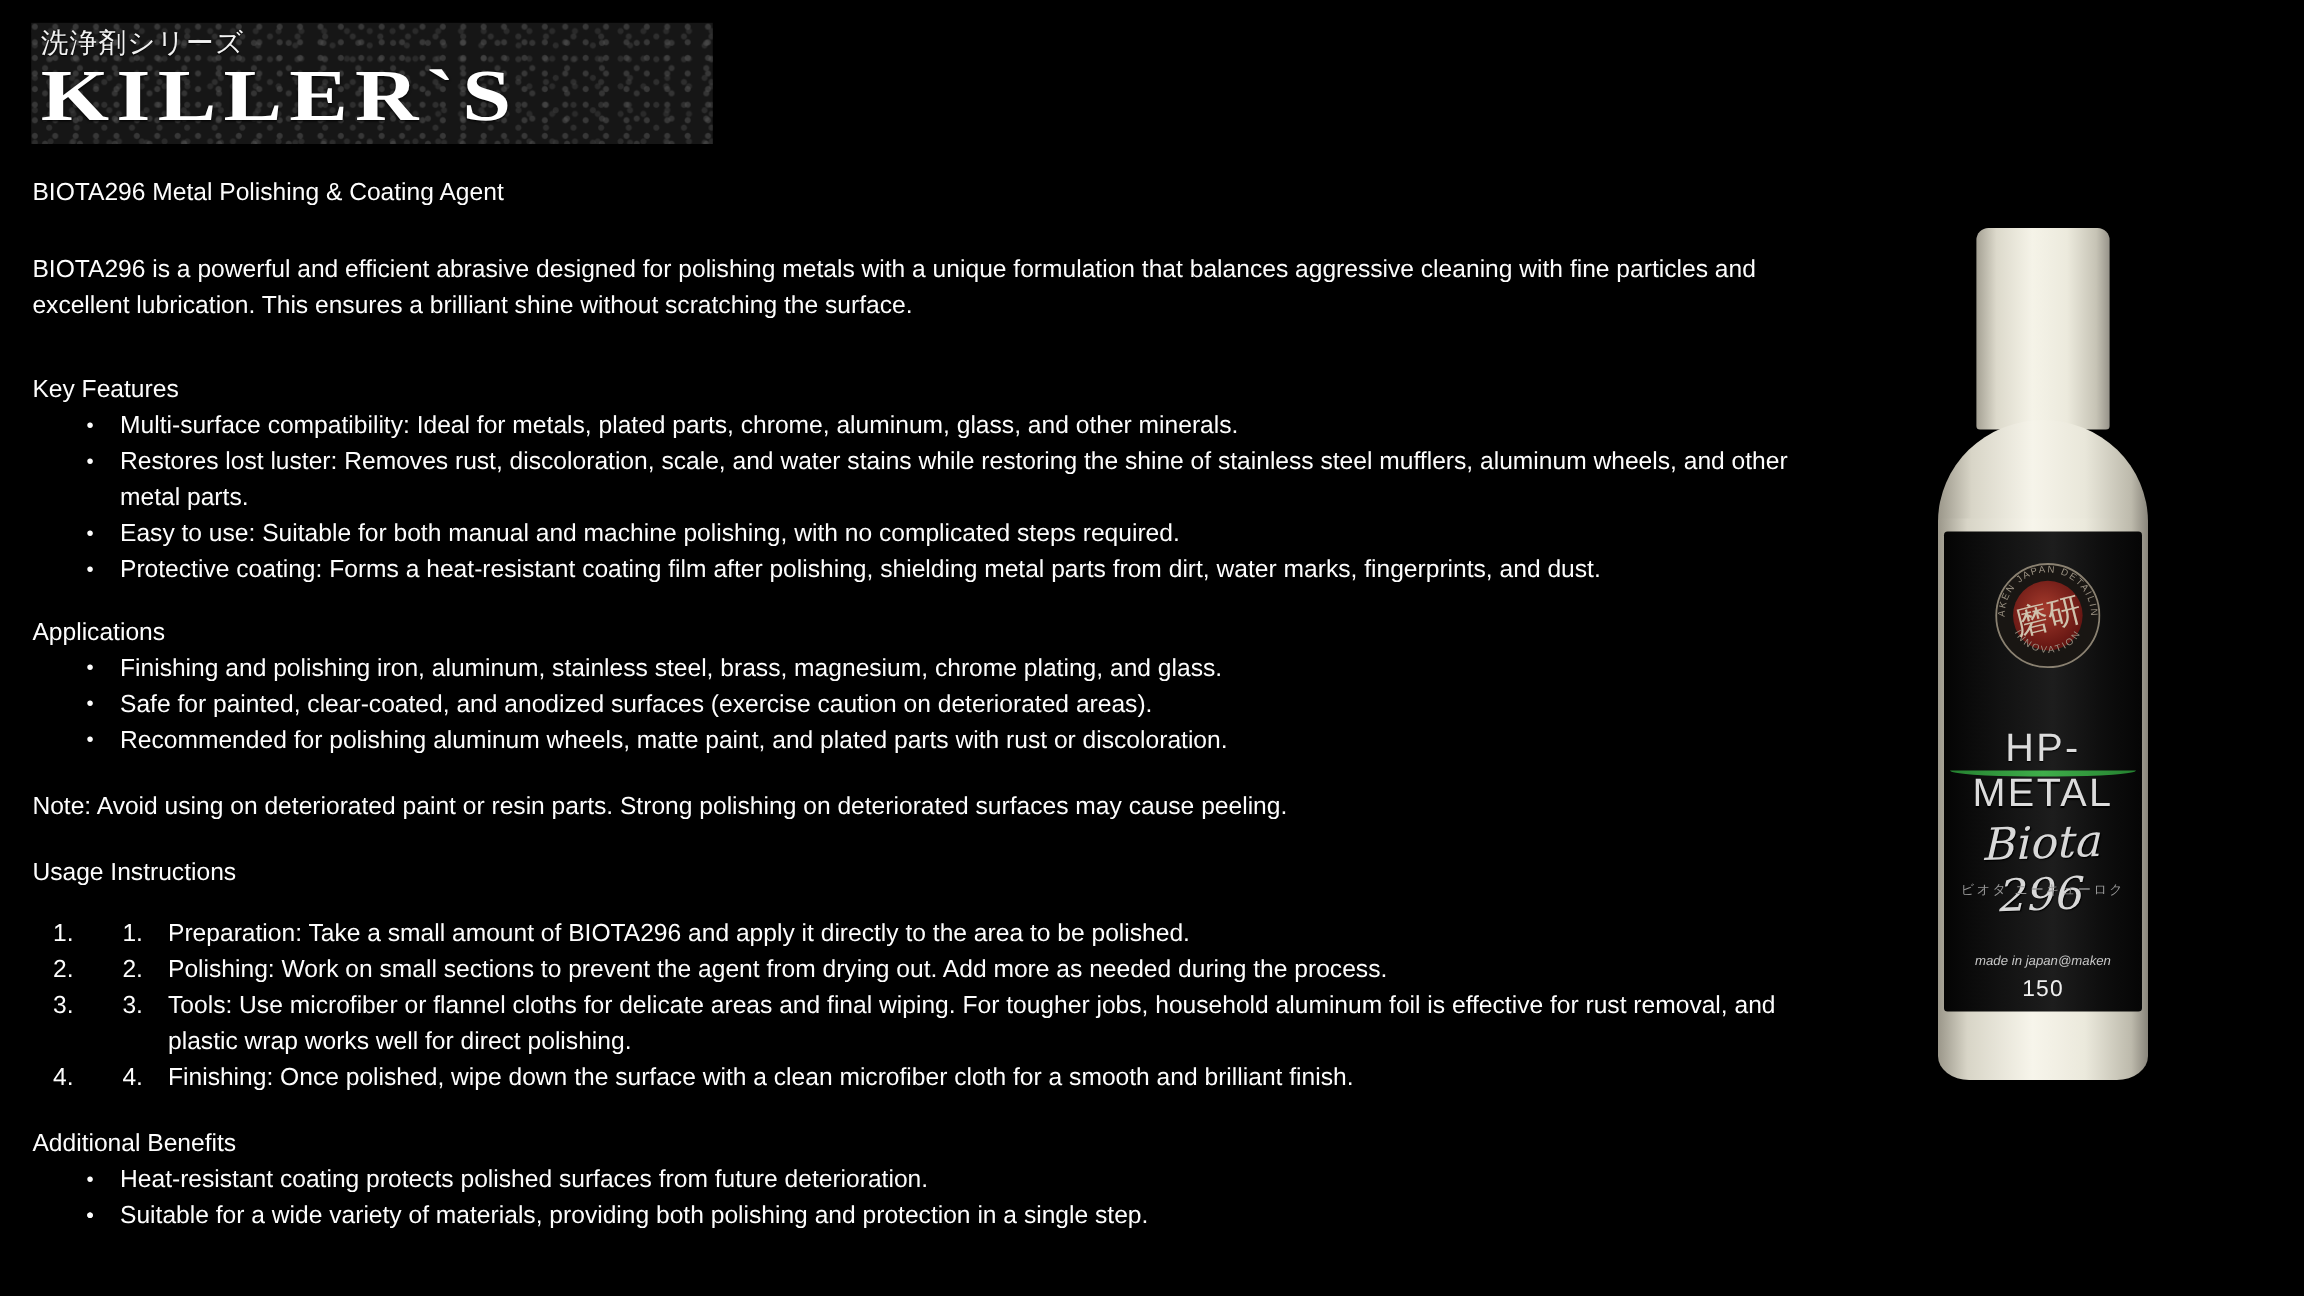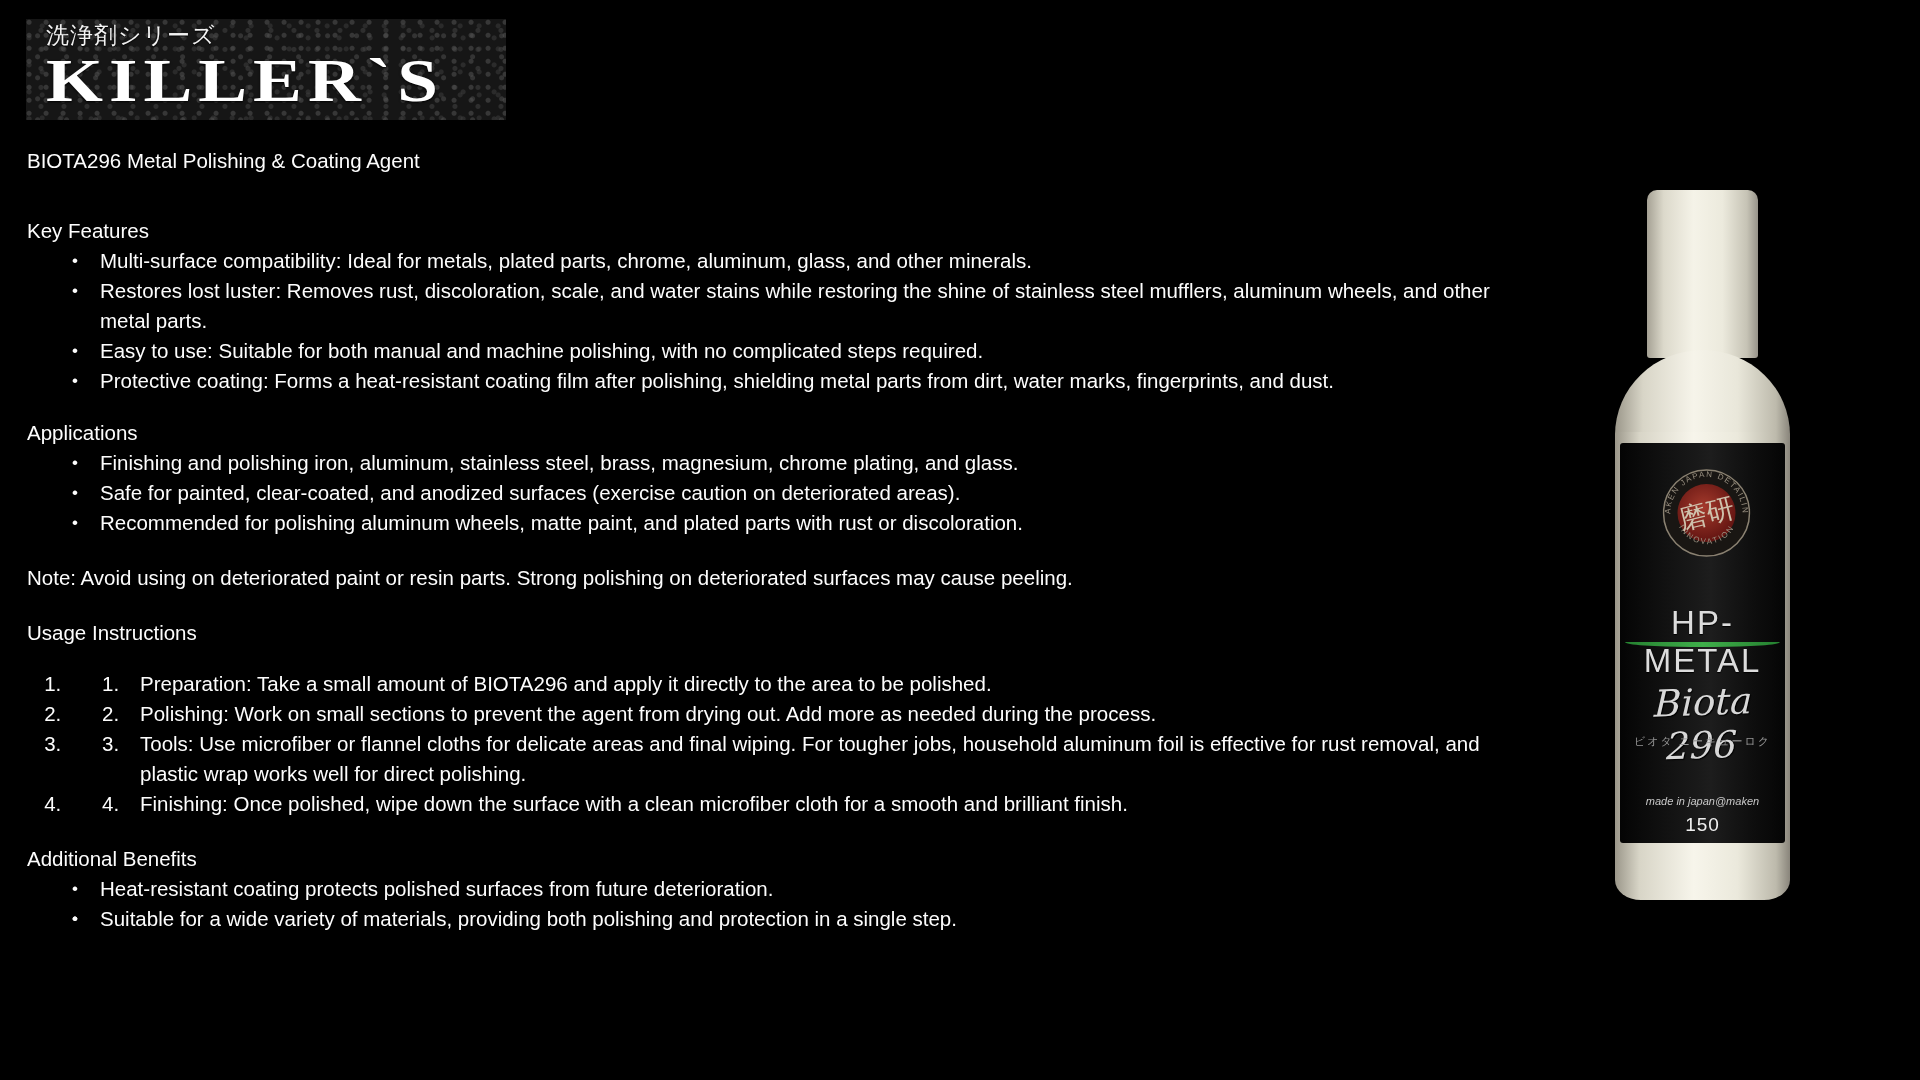--- a/index.html
+++ b/index.html
@@ -10,23 +10,23 @@
   }
   body {
     position: relative;
     font-family: "Liberation Sans", sans-serif;
     color: #ffffff;
   }
 
   
   .logo {
     position: absolute; left: 26px; top: 19px;
-    width: 480px; height: 101px;
+    width: 568px; height: 101px;
     box-sizing: border-box;
-    padding: 3px 10px 0 20px;
+    padding: 3px 10px 0 8px;
     background-color: #161616;
     background-image:
       radial-gradient(circle at 18% 25%, rgba(82,82,82,.55) 0 2px, transparent 3px),
       radial-gradient(circle at 65% 60%, rgba(70,70,70,.5) 0 2px, transparent 3px),
       radial-gradient(circle at 40% 80%, rgba(88,88,88,.45) 0 2px, transparent 3px),
       radial-gradient(circle at 85% 30%, rgba(62,62,62,.5) 0 2px, transparent 3px),
       radial-gradient(circle at 10% 70%, rgba(76,76,76,.4) 0 2px, transparent 3px);
     background-size: 17px 13px, 23px 19px, 29px 21px, 19px 23px, 31px 27px;
   }
   .logo-jp {
@@ -123,20 +123,21 @@
 </head>
 <body>
 
 <div class="logo">
   <div class="logo-jp">洗浄剤シリーズ</div>
   <div class="logo-name">KILLER`S</div>
 </div>
 
 <div class="content">
   <p class="title">BIOTA296 Metal Polishing &amp; Coating Agent</p>
+  <p class="intro">BIOTA296 is a powerful and efficient abrasive designed for polishing metals with a unique formulation that balances aggressive cleaning with fine particles and excellent lubrication. This ensures a brilliant shine without scratching the surface.</p>
 
   <div class="sec mt26">
     <h2 class="sec-heading">Key Features</h2>
     <ul class="plist bullet">
         <li><span class="marker">•</span><span>Multi-surface compatibility: Ideal for metals, plated parts, chrome, aluminum, glass, and other minerals.</span></li>
         <li><span class="marker">•</span><span>Restores lost luster: Removes rust, discoloration, scale, and water stains while restoring the shine of stainless steel mufflers, aluminum wheels, and other metal parts.</span></li>
         <li><span class="marker">•</span><span>Easy to use: Suitable for both manual and machine polishing, with no complicated steps required.</span></li>
         <li><span class="marker">•</span><span>Protective coating: Forms a heat-resistant coating film after polishing, shielding metal parts from dirt, water marks, fingerprints, and dust.</span></li>
       </ul>
   </div>

